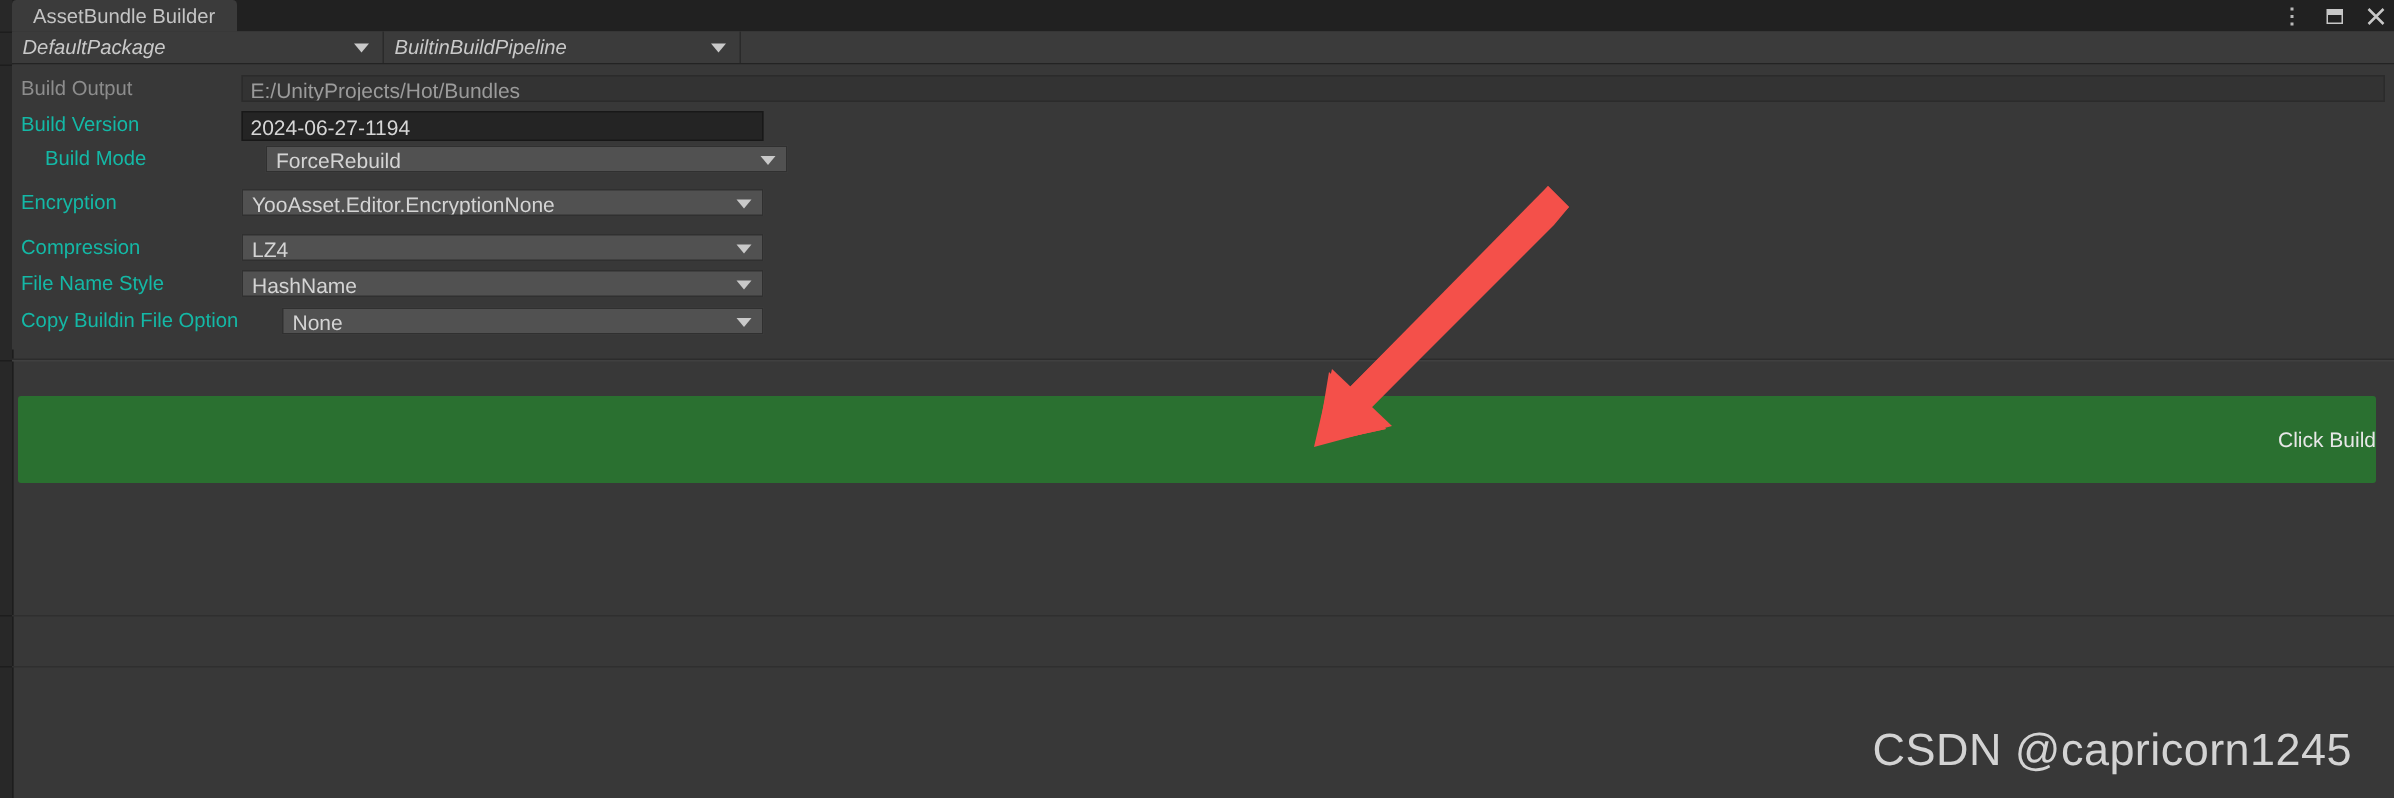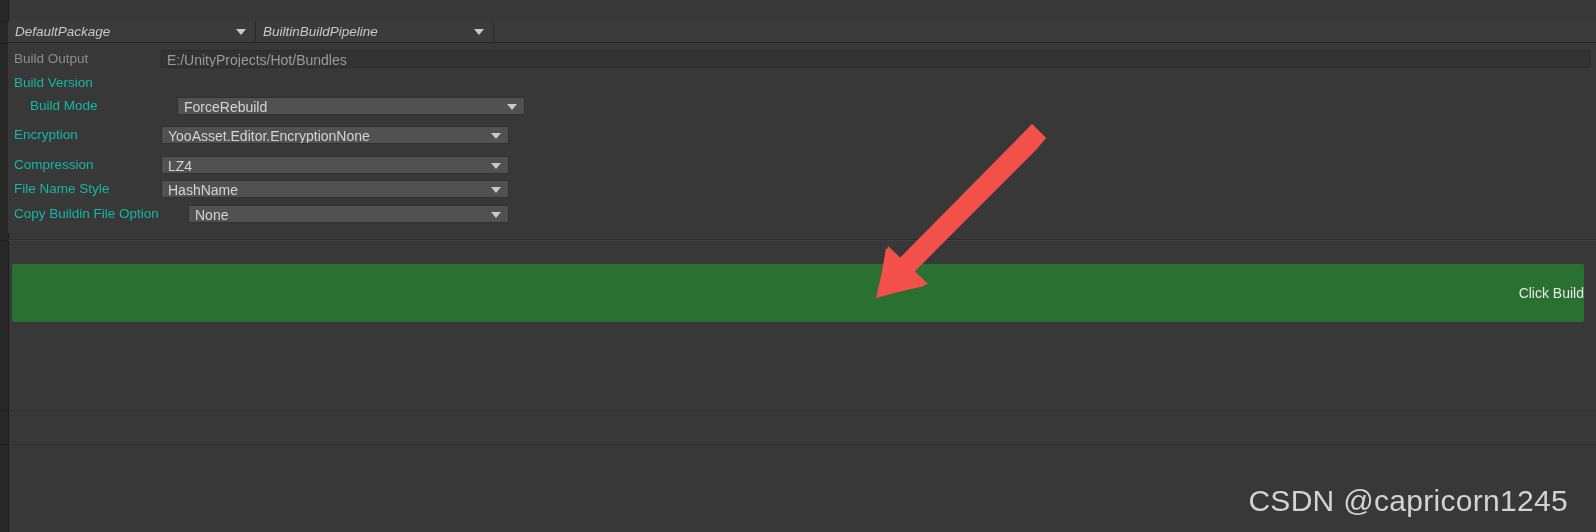--- a/index.html
+++ b/index.html
@@ -282,20 +282,41 @@
 
   <div class="bg-strip">
     <div class="bg-strip-sep" style="top:21px;"></div>
     <div class="bg-strip-sep" style="top:43px;"></div>
     <div class="bg-strip-sep" style="top:240px;"></div>
     <div class="bg-strip-sep" style="top:410px;"></div>
     <div class="bg-strip-sep" style="top:444px;"></div>
     <div class="bg-strip-fragment">i</div>
   </div>
 
+  <div class="tabbar">
+    <div class="tab">AssetBundle Builder</div>
+
+    <div class="win-controls">
+      <div class="win-btn">
+        <span class="kebab">
+          <i class="kebab-dot"></i>
+            <i class="kebab-dot"></i>
+            <i class="kebab-dot"></i>
+        </span>
+      </div>
+      <div class="win-btn">
+        <span class="maxbox"></span>
+      </div>
+      <div class="win-btn">
+        <svg width="14" height="14" viewBox="0 0 14 14">
+          <path d="M2 2 L12 12 M12 2 L2 12" stroke="#c7c7c7" stroke-width="1.7" fill="none"></path>
+        </svg>
+      </div>
+    </div>
+  </div>
 
   <div class="toolbar">
     <div class="tb-dd" id="tb-package">
       <span>DefaultPackage</span>
       <span class="arrow"></span>
     </div>
     <div class="tb-dd" id="tb-pipeline">
       <span>BuiltinBuildPipeline</span>
       <span class="arrow"></span>
     </div>
@@ -304,20 +325,21 @@
 
   <div class="form">
 
     <div class="row" style="top:7px;">
       <span class="lbl dim">Build Output</span>
       <span class="fld readonly" style="left:153px; width:1429px;">E:/UnityProjects/Hot/Bundles</span>
     </div>
 
     <div class="row" style="top:31px;">
       <span class="lbl">Build Version</span>
+      <span class="fld text" style="left:153px; width:348px; height:20px; line-height:20px;">2024-06-27-1194</span>
     </div>
 
     <div class="row" style="top:54px;margin-left:16px;">
       <span class="lbl">Build Mode</span>
       <span class="fld dropdown" style="left:153px; width:348px;">
         <span>ForceRebuild</span>
         <span class="arrow"></span>
       </span>
     </div>
 

